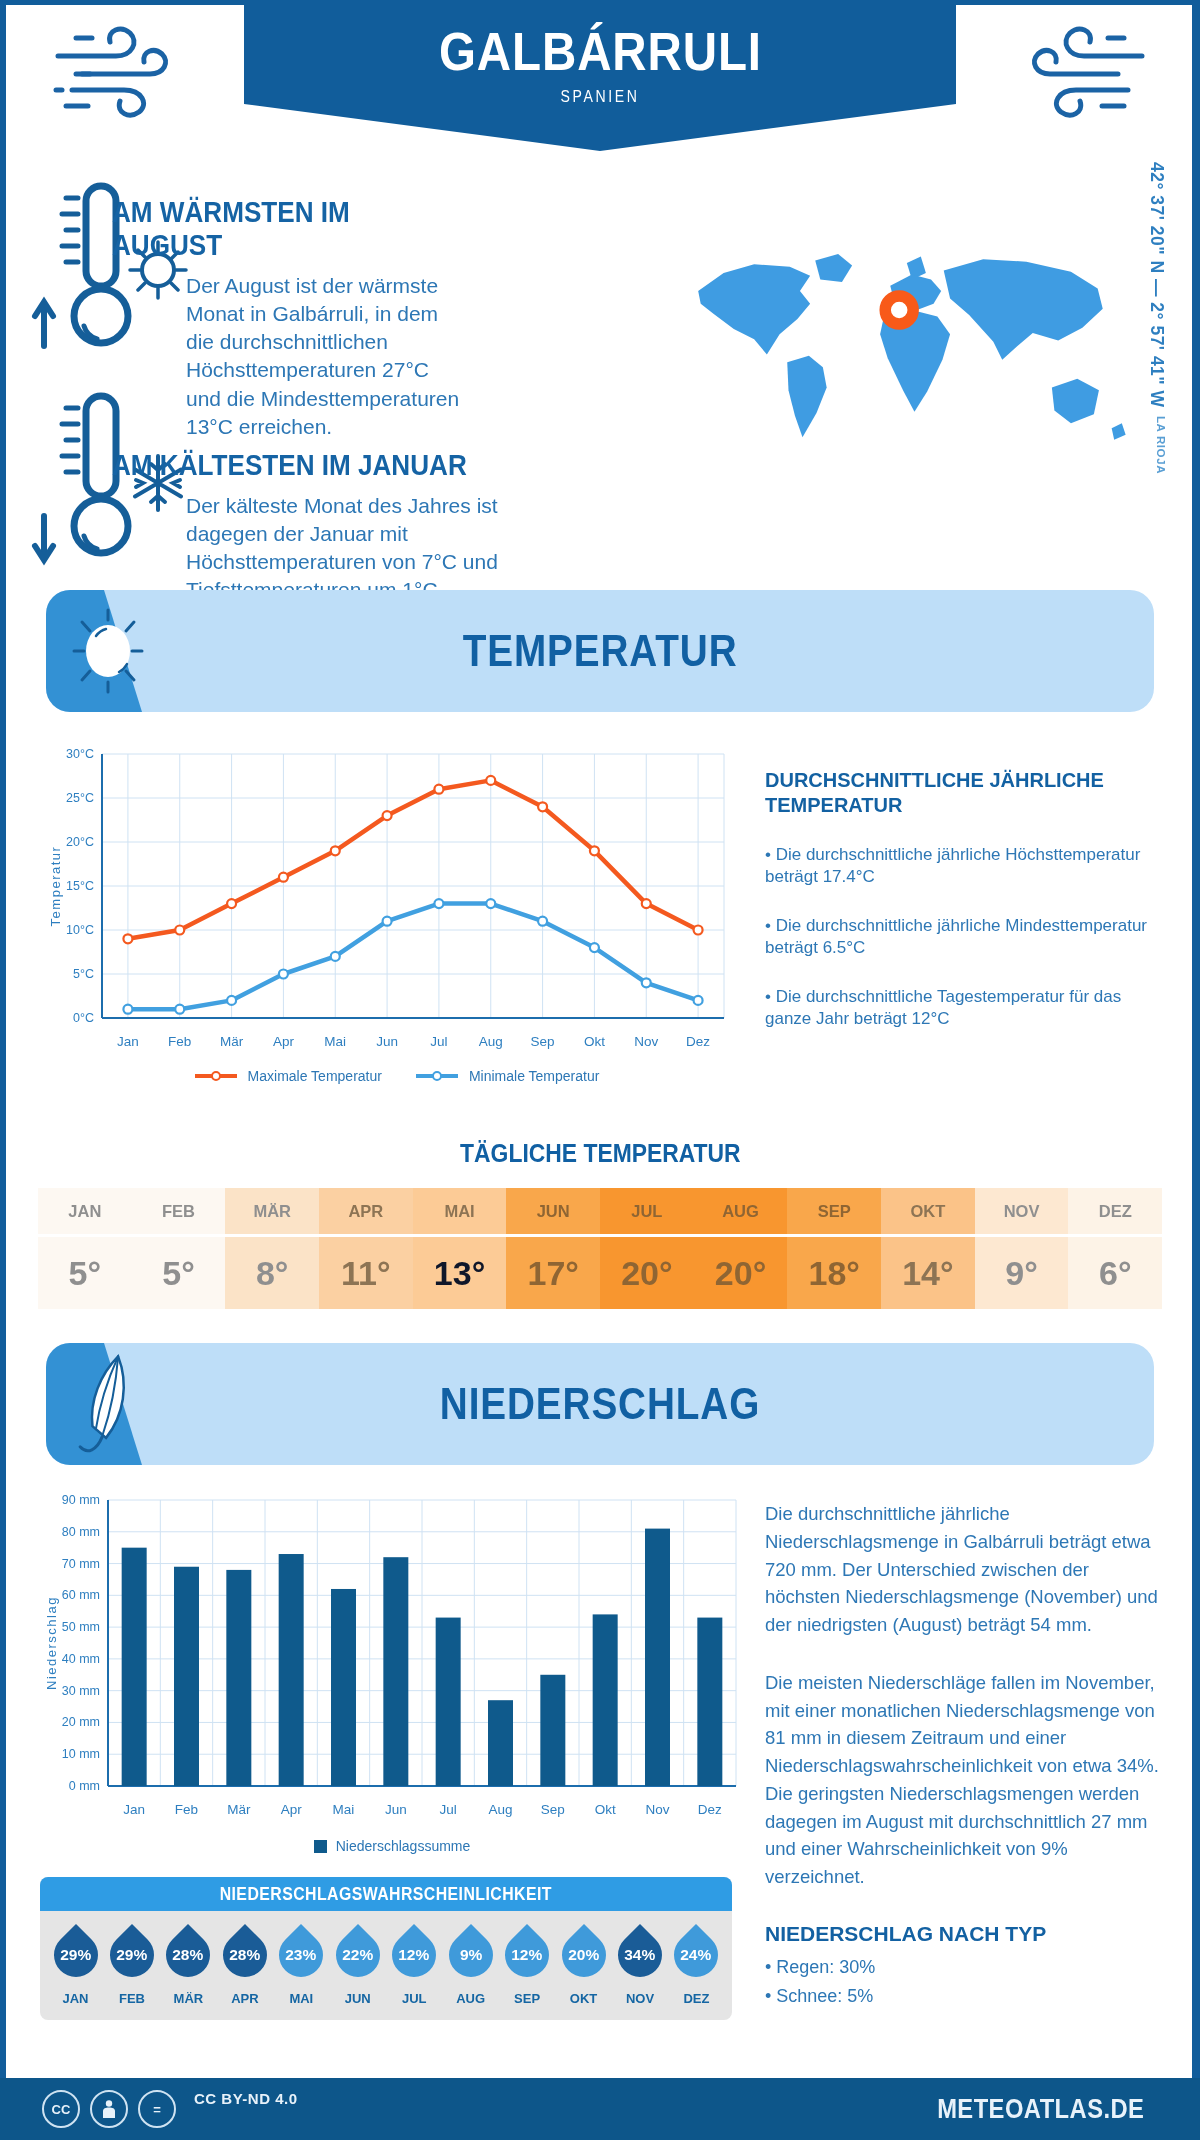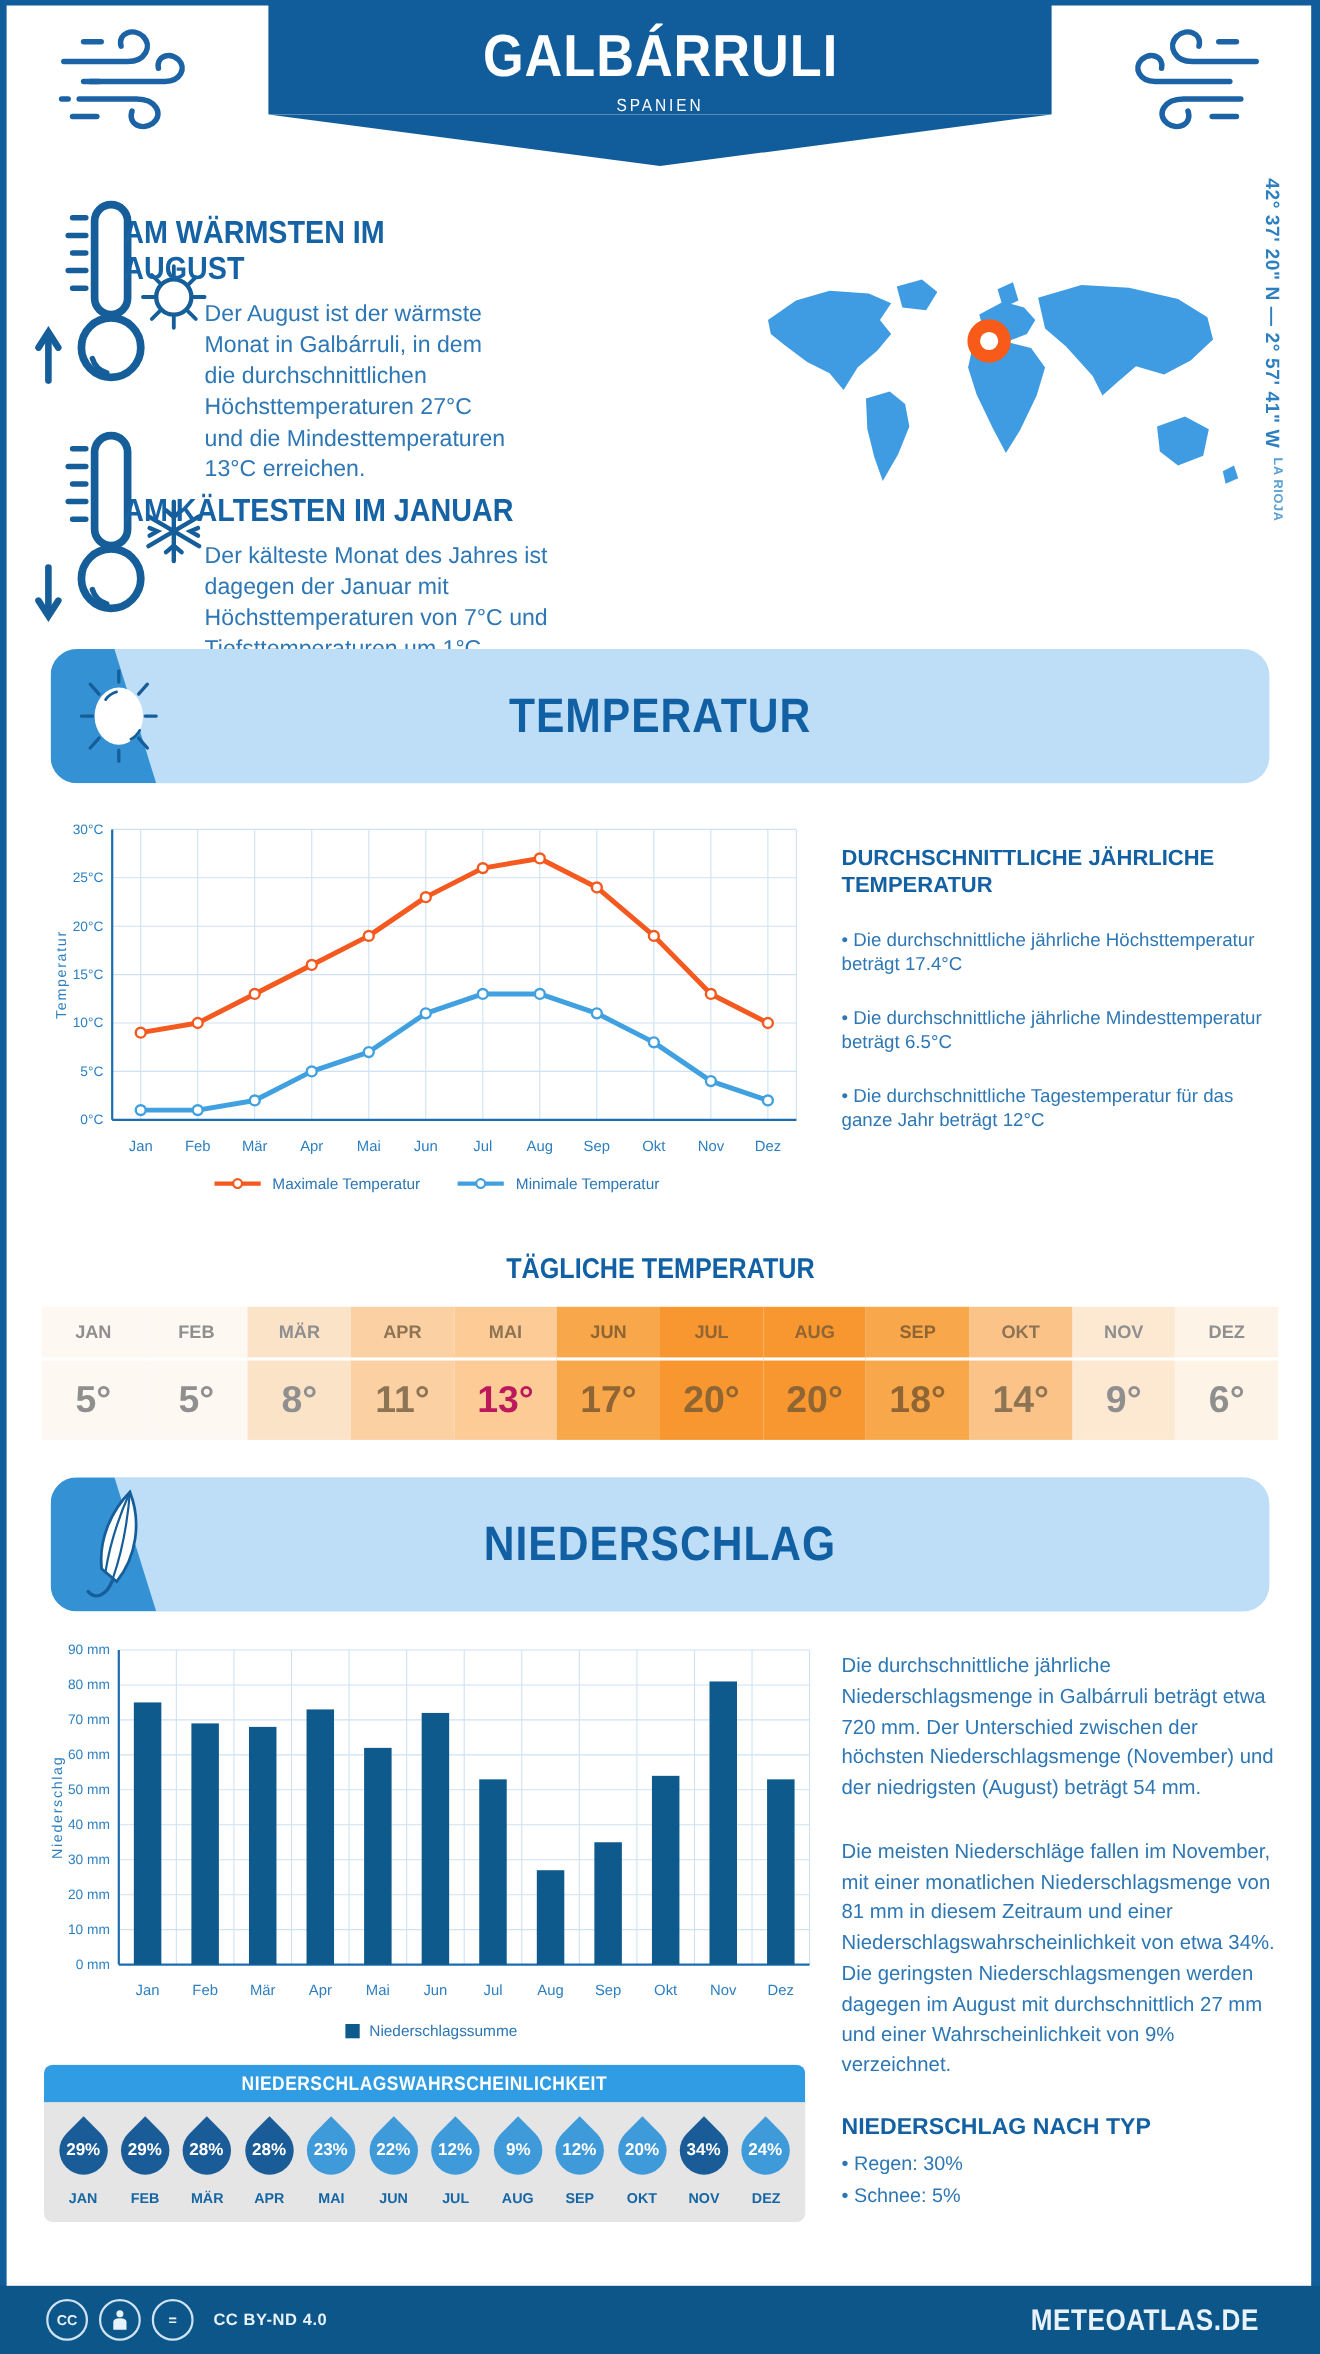--- a/index.html
+++ b/index.html
@@ -72,21 +72,21 @@
   .drops{display:flex;justify-content:space-between;padding:0 8px;margin-top:6px;}
   .dropwrap{width:55px;text-align:center;}
   .drop{width:44px;height:44px;margin:16px auto 0 auto;border-radius:0 50% 50% 50%;transform:rotate(45deg);
     display:flex;align-items:center;justify-content:center;}
   .drop span{transform:rotate(-45deg);color:#fff;font-size:15.5px;font-weight:bold;}
   .dropwrap .dm{margin-top:14px;font-size:13px;font-weight:bold;color:#1566a3;}
 
   
   .footer{position:absolute;left:0;top:2078px;width:1200px;height:62px;background:#0d568a;color:#e8f2fa;
     display:flex;align-items:center;justify-content:space-between;padding:0 42px;box-sizing:border-box;}
-  .fleft{display:flex;align-items:center;gap:10px;}
+  .fleft{display:flex;gap:10px;}
   .cc-circle{width:34px;height:34px;border:2.5px solid #cfe3f2;border-radius:50%;display:flex;align-items:center;justify-content:center;
     font-size:13px;font-weight:bold;color:#e8f2fa;}
   .cc-label{font-size:15px;font-weight:bold;margin-left:8px;letter-spacing:.5px;}
   .site{font-size:27px;font-weight:bold;letter-spacing:.5px;}
 </style>
 </head>
 <body>
 
 <div class="page">
 
@@ -286,21 +286,21 @@
       <div class="t-col">
         <div class="mon" style="background:#fbe3c7;color:#8f8f8f">MÄR</div>
       <div class="val" style="background:#fbe3c7;color:#8f8f8f">8°</div>
       </div>
       <div class="t-col">
         <div class="mon" style="background:#fbd0a2;color:#8d7454">APR</div>
       <div class="val" style="background:#fbd0a2;color:#8d7454">11°</div>
       </div>
       <div class="t-col">
         <div class="mon" style="background:#fccb96;color:#8d7454">MAI</div>
-      <div class="val" style="background:#fccb96;color:#be185d">13°</div>
+      <div class="val" style="background:#fccb96;color:#0f172a">13°</div>
       </div>
       <div class="t-col">
         <div class="mon" style="background:#f9a74b;color:#8f6533">JUN</div>
       <div class="val" style="background:#f9a74b;color:#8f6533">17°</div>
       </div>
       <div class="t-col">
         <div class="mon" style="background:#f8962f;color:#8f6533">JUL</div>
       <div class="val" style="background:#f8962f;color:#8f6533">20°</div>
       </div>
       <div class="t-col">

